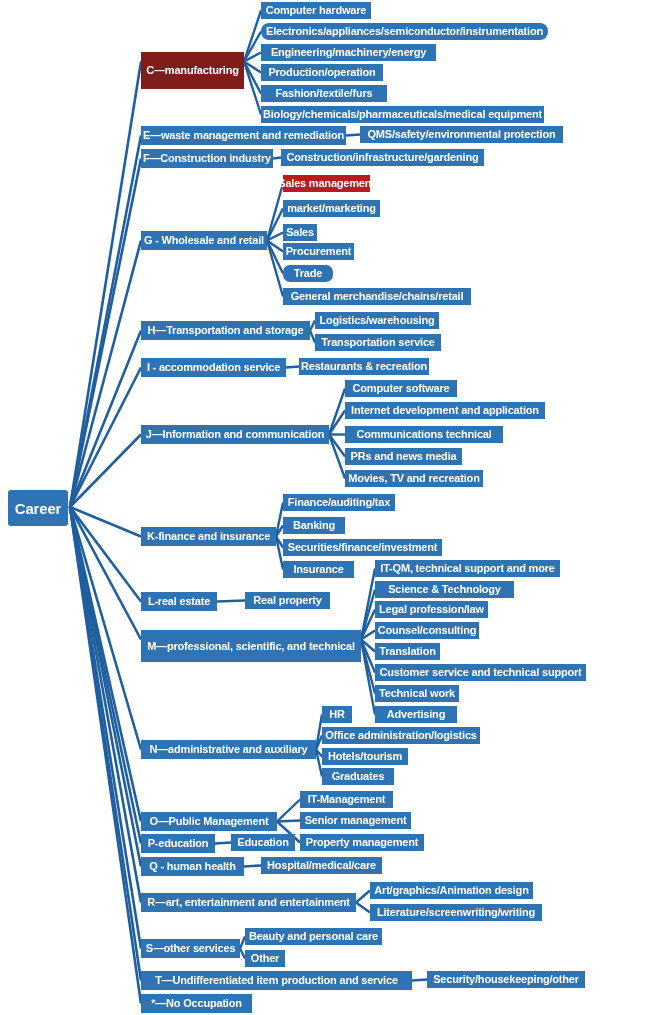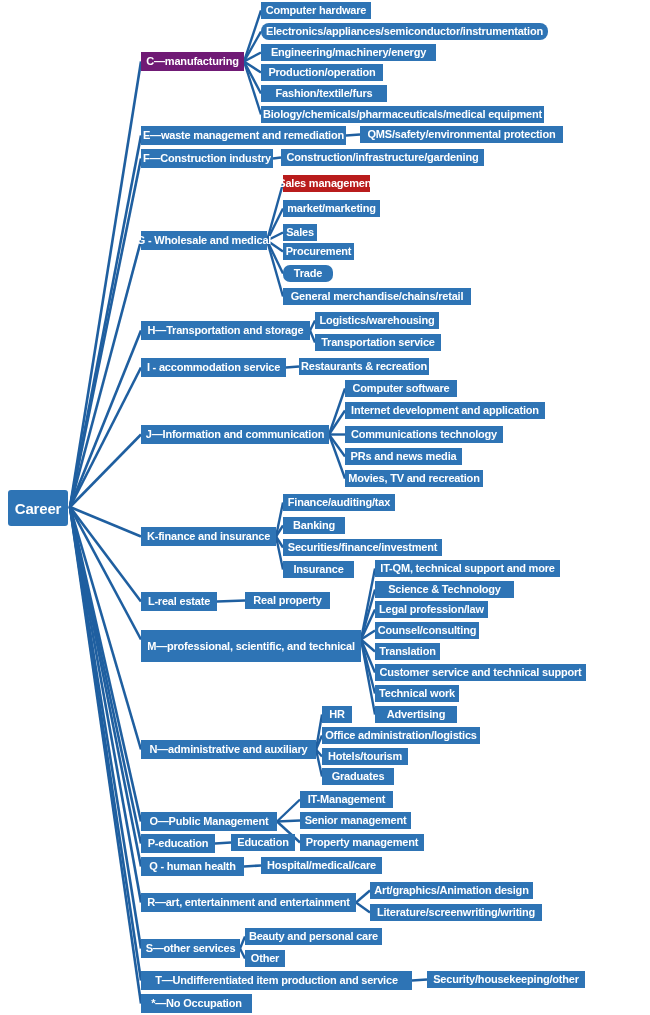--- a/index.html
+++ b/index.html
@@ -82,47 +82,47 @@
       <line x1="215" y1="843.5" x2="231" y2="842.5" stroke="#1F5FA0" stroke-width="2.6" stroke-linecap="butt"></line>
       <line x1="244" y1="866.5" x2="261" y2="865.5" stroke="#1F5FA0" stroke-width="2.6" stroke-linecap="butt"></line>
       <line x1="356" y1="902.5" x2="370" y2="890.5" stroke="#1F5FA0" stroke-width="2.4" stroke-linecap="butt"></line>
       <line x1="356" y1="902.5" x2="370" y2="912.5" stroke="#1F5FA0" stroke-width="2.4" stroke-linecap="butt"></line>
       <line x1="240" y1="948.5" x2="245" y2="936.5" stroke="#1F5FA0" stroke-width="2.4" stroke-linecap="butt"></line>
       <line x1="240" y1="948.5" x2="245" y2="958.5" stroke="#1F5FA0" stroke-width="2.4" stroke-linecap="butt"></line>
       <line x1="412" y1="980.5" x2="427" y2="979.5" stroke="#1F5FA0" stroke-width="2.6" stroke-linecap="butt"></line>
     </svg>
   <div id="nodes">
       <div class="node lvl0" style="left: 8px; top: 490px; width: 60px; height: 36px;">Career</div>
-      <div class="node lvl1" style="left: 141px; top: 52px; width: 103px; height: 19px; background: #701a75; color: rgb(255, 255, 255); text-align: right;">C—manufacturing</div>
+      <div class="node lvl1" style="left: 141px; top: 52px; width: 103px; height: 37px; background: #7f1d1d; color: rgb(255, 255, 255); text-align: right;">C—manufacturing</div>
       <div class="node lvl2" style="left: 261px; top: 2px; width: 110px; height: 17px; background: rgb(46, 116, 181); color: rgb(255, 255, 255);">Computer hardware</div>
       <div class="node lvl2" style="left: 261px; top: 23px; width: 287px; height: 17px; background: rgb(46, 116, 181); color: rgb(255, 255, 255); border-radius: 8px;">Electronics/appliances/semiconductor/instrumentation</div>
       <div class="node lvl2" style="left: 261px; top: 44px; width: 175px; height: 17px; background: rgb(46, 116, 181); color: rgb(255, 255, 255);">Engineering/machinery/energy</div>
       <div class="node lvl2" style="left: 261px; top: 64px; width: 122px; height: 17px; background: rgb(46, 116, 181); color: rgb(255, 255, 255);">Production/operation</div>
       <div class="node lvl2" style="left: 261px; top: 85px; width: 126px; height: 17px; background: rgb(46, 116, 181); color: rgb(255, 255, 255);">Fashion/textile/furs</div>
       <div class="node lvl2" style="left: 261px; top: 106px; width: 283px; height: 17px; background: rgb(46, 116, 181); color: rgb(255, 255, 255);">Biology/chemicals/pharmaceuticals/medical equipment</div>
       <div class="node lvl1" style="left: 141px; top: 126px; width: 205px; height: 19px; background: rgb(46, 116, 181); color: rgb(255, 255, 255);">E—waste management and remediation</div>
       <div class="node lvl2" style="left: 360px; top: 126px; width: 203px; height: 17px; background: rgb(46, 116, 181); color: rgb(255, 255, 255);">QMS/safety/environmental protection</div>
       <div class="node lvl1" style="left: 141px; top: 149px; width: 132px; height: 19px; background: rgb(46, 116, 181); color: rgb(255, 255, 255);">F—Construction industry</div>
       <div class="node lvl2" style="left: 281px; top: 149px; width: 203px; height: 17px; background: rgb(46, 116, 181); color: rgb(255, 255, 255);">Construction/infrastructure/gardening</div>
-      <div class="node lvl1" style="left: 141px; top: 231px; width: 126px; height: 19px; background: rgb(46, 116, 181); color: rgb(255, 255, 255);">G - Wholesale and medical</div>
+      <div class="node lvl1" style="left: 141px; top: 231px; width: 126px; height: 19px; background: rgb(46, 116, 181); color: rgb(255, 255, 255);">G - Wholesale and retail</div>
       <div class="node lvl2" style="left: 283px; top: 175px; width: 87px; height: 17px; background: #b91c1c; color: rgb(255, 255, 255);">Sales management</div>
       <div class="node lvl2" style="left: 283px; top: 200px; width: 97px; height: 17px; background: rgb(46, 116, 181); color: rgb(255, 255, 255);">market/marketing</div>
       <div class="node lvl2" style="left: 283px; top: 224px; width: 34px; height: 17px; background: rgb(46, 116, 181); color: rgb(255, 255, 255);">Sales</div>
       <div class="node lvl2" style="left: 283px; top: 243px; width: 71px; height: 17px; background: rgb(46, 116, 181); color: rgb(255, 255, 255);">Procurement</div>
       <div class="node lvl2" style="left: 283px; top: 265px; width: 50px; height: 17px; background: rgb(46, 116, 181); color: rgb(255, 255, 255); border-radius: 7px;">Trade</div>
       <div class="node lvl2" style="left: 283px; top: 288px; width: 188px; height: 17px; background: rgb(46, 116, 181); color: rgb(255, 255, 255);">General merchandise/chains/retail</div>
       <div class="node lvl1" style="left: 141px; top: 321px; width: 169px; height: 19px; background: rgb(46, 116, 181); color: rgb(255, 255, 255);">H—Transportation and storage</div>
       <div class="node lvl2" style="left: 315px; top: 312px; width: 124px; height: 17px; background: rgb(46, 116, 181); color: rgb(255, 255, 255);">Logistics/warehousing</div>
       <div class="node lvl2" style="left: 315px; top: 334px; width: 126px; height: 17px; background: rgb(46, 116, 181); color: rgb(255, 255, 255);">Transportation service</div>
       <div class="node lvl1" style="left: 141px; top: 358px; width: 145px; height: 19px; background: rgb(46, 116, 181); color: rgb(255, 255, 255);">I - accommodation service</div>
       <div class="node lvl2" style="left: 299px; top: 358px; width: 130px; height: 17px; background: rgb(46, 116, 181); color: rgb(255, 255, 255);">Restaurants &amp; recreation</div>
       <div class="node lvl1" style="left: 141px; top: 425px; width: 188px; height: 19px; background: rgb(46, 116, 181); color: rgb(255, 255, 255);">J—Information and communication</div>
       <div class="node lvl2" style="left: 345px; top: 380px; width: 112px; height: 17px; background: rgb(46, 116, 181); color: rgb(255, 255, 255);">Computer software</div>
       <div class="node lvl2" style="left: 345px; top: 402px; width: 200px; height: 17px; background: rgb(46, 116, 181); color: rgb(255, 255, 255);">Internet development and application</div>
-      <div class="node lvl2" style="left: 345px; top: 426px; width: 158px; height: 17px; background: rgb(46, 116, 181); color: rgb(255, 255, 255);">Communications technology</div>
+      <div class="node lvl2" style="left: 345px; top: 426px; width: 158px; height: 17px; background: rgb(46, 116, 181); color: rgb(255, 255, 255);">Communications technical</div>
       <div class="node lvl2" style="left: 345px; top: 448px; width: 117px; height: 17px; background: rgb(46, 116, 181); color: rgb(255, 255, 255);">PRs and news media</div>
       <div class="node lvl2" style="left: 345px; top: 470px; width: 138px; height: 17px; background: rgb(46, 116, 181); color: rgb(255, 255, 255);">Movies, TV and recreation</div>
       <div class="node lvl1" style="left: 141px; top: 527px; width: 135px; height: 19px; background: rgb(46, 116, 181); color: rgb(255, 255, 255);">K-finance and insurance</div>
       <div class="node lvl2" style="left: 283px; top: 494px; width: 112px; height: 17px; background: rgb(46, 116, 181); color: rgb(255, 255, 255);">Finance/auditing/tax</div>
       <div class="node lvl2" style="left: 283px; top: 517px; width: 62px; height: 17px; background: rgb(46, 116, 181); color: rgb(255, 255, 255);">Banking</div>
       <div class="node lvl2" style="left: 283px; top: 539px; width: 159px; height: 17px; background: rgb(46, 116, 181); color: rgb(255, 255, 255);">Securities/finance/investment</div>
       <div class="node lvl2" style="left: 283px; top: 561px; width: 71px; height: 17px; background: rgb(46, 116, 181); color: rgb(255, 255, 255);">Insurance</div>
       <div class="node lvl1" style="left: 141px; top: 592px; width: 76px; height: 19px; background: rgb(46, 116, 181); color: rgb(255, 255, 255);">L-real estate</div>
       <div class="node lvl2" style="left: 245px; top: 592px; width: 85px; height: 17px; background: rgb(46, 116, 181); color: rgb(255, 255, 255);">Real property</div>
       <div class="node lvl1" style="left: 141px; top: 630px; width: 220px; height: 32px; background: rgb(46, 116, 181); color: rgb(255, 255, 255);">M—professional, scientific, and technical</div>

